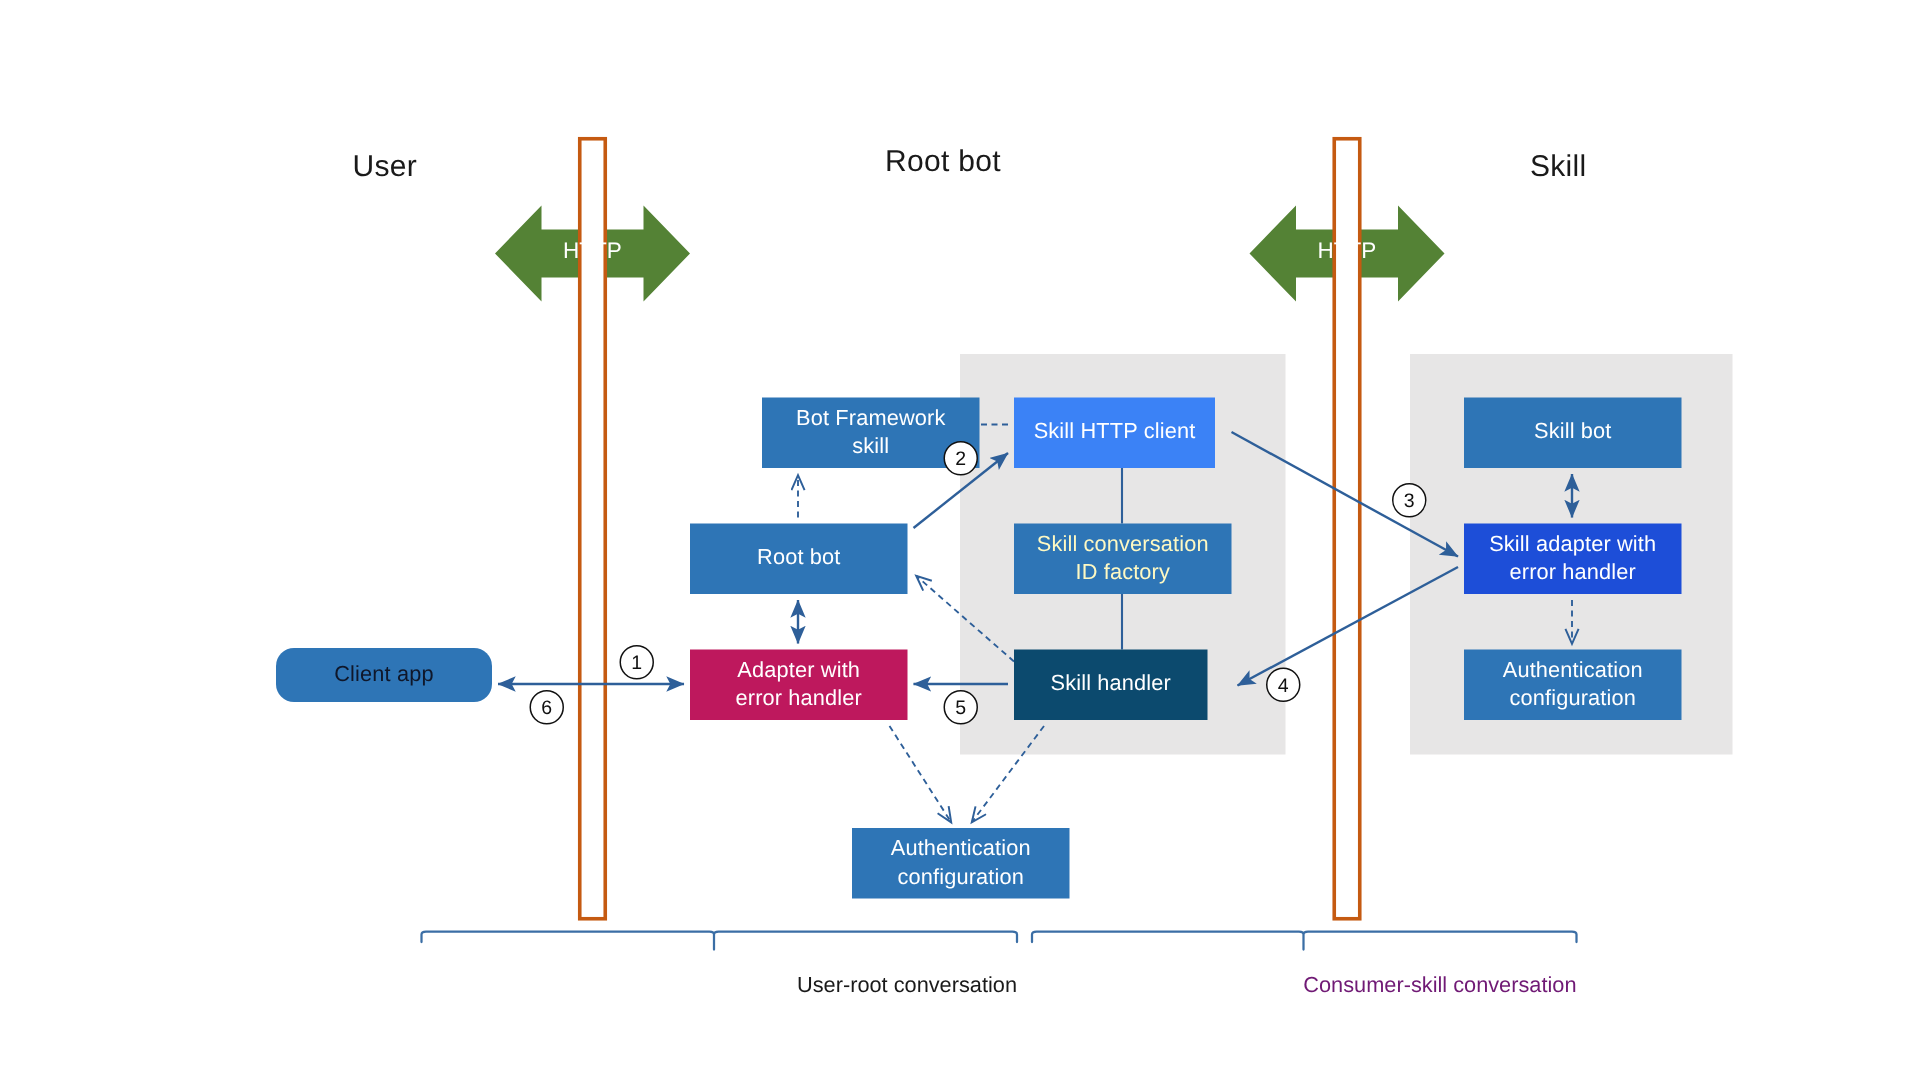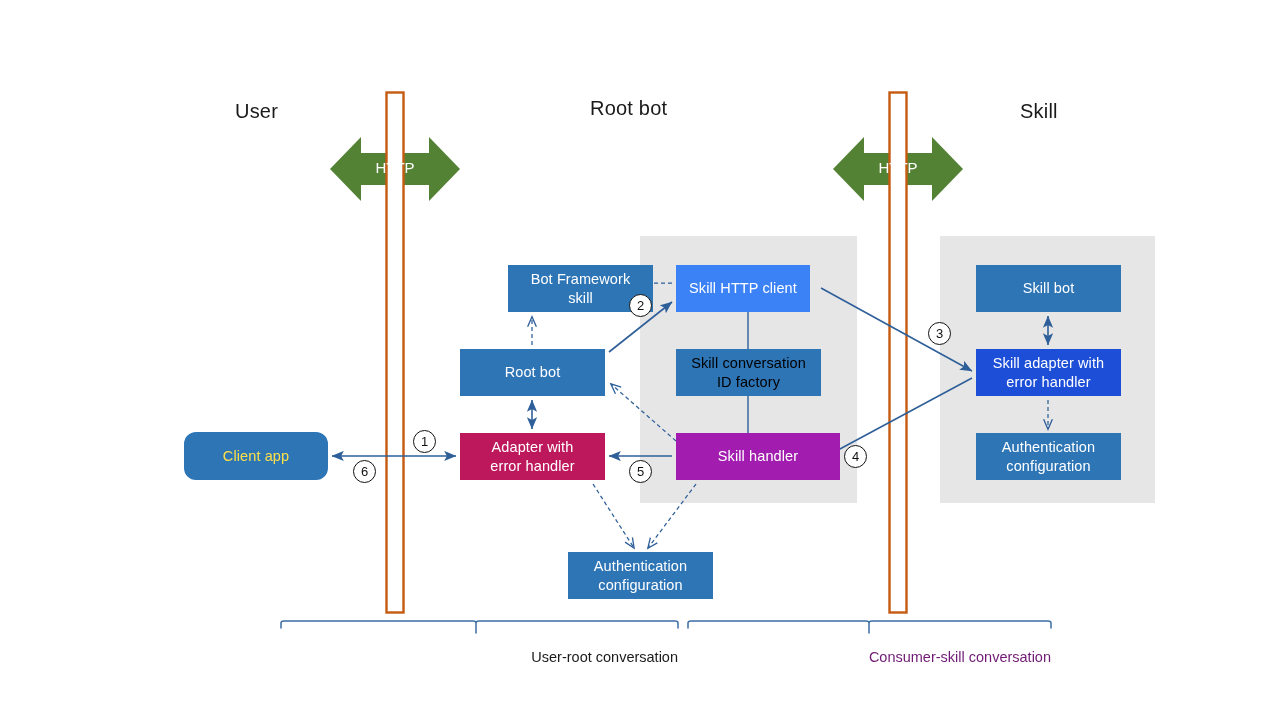--- a/index.html
+++ b/index.html
@@ -159,30 +159,30 @@
     </g>
   </svg>
 
   <div class="zone-label" id="zone-label-0" style="left: 235px; top: 100px; color: rgb(26, 26, 26);">User</div>
   <div class="zone-label" id="zone-label-1" style="left: 590px; top: 97px; color: rgb(26, 26, 26);">Root bot</div>
   <div class="zone-label" id="zone-label-2" style="left: 1020px; top: 100px; color: rgb(26, 26, 26);">Skill</div>
 
   <div class="http-label" id="http-label-0" style="left: 365px; top: 159px; width: 60px; text-align: center;">HTTP</div>
   <div class="http-label" id="http-label-1" style="left: 868px; top: 159px; width: 60px; text-align: center;">HTTP</div>
 
-  <div class="node rounded" id="node-0" style="left: 184px; top: 432px; width: 144px; height: 48px; background: rgb(46, 117, 182); color: #fde047;">Client app</div>
+  <div class="node rounded" id="node-0" style="left: 184px; top: 432px; width: 144px; height: 36px; background: rgb(46, 117, 182); color: #0f172a;">Client app</div>
   <div class="node" id="node-1" style="left: 460px; top: 265px; width: 145px; height: 47px; background: rgb(46, 117, 182); color: rgb(255, 255, 255); margin-left: 48px;">Bot Framework
 skill</div>
   <div class="node" id="node-2" style="left: 460px; top: 349px; width: 145px; height: 47px; background: rgb(46, 117, 182); color: rgb(255, 255, 255);">Root bot</div>
   <div class="node" id="node-3" style="left: 460px; top: 433px; width: 145px; height: 47px; background: #be185d; color: rgb(255, 255, 255);">Adapter with
 error handler</div>
   <div class="node" id="node-4" style="left: 676px; top: 265px; width: 134px; height: 47px; background: #3b82f6; color: rgb(255, 255, 255);">Skill HTTP client</div>
-  <div class="node" id="node-5" style="left: 676px; top: 349px; width: 145px; height: 47px; background: rgb(46, 117, 182); color: #000000;">Skill conversation
+  <div class="node" id="node-5" style="left: 676px; top: 349px; width: 145px; height: 47px; background: rgb(46, 117, 182); color: #fef9c3;">Skill conversation
 ID factory</div>
-  <div class="node" id="node-6" style="left: 676px; top: 433px; width: 164px; height: 47px; background: #a21caf; color: rgb(255, 255, 255);">Skill handler</div>
+  <div class="node" id="node-6" style="left: 676px; top: 433px; width: 129px; height: 47px; background: #0c4a6e; color: rgb(255, 255, 255);">Skill handler</div>
   <div class="node" id="node-7" style="left: 568px; top: 552px; width: 145px; height: 47px; background: rgb(46, 117, 182); color: rgb(255, 255, 255);">Authentication
 configuration</div>
   <div class="node" id="node-8" style="left: 976px; top: 265px; width: 145px; height: 47px; background: rgb(46, 117, 182); color: rgb(255, 255, 255);">Skill bot</div>
   <div class="node" id="node-9" style="left: 976px; top: 349px; width: 145px; height: 47px; background: #1d4ed8; color: rgb(255, 255, 255);">Skill adapter with
 error handler</div>
   <div class="node" id="node-10" style="left: 976px; top: 433px; width: 145px; height: 47px; background: rgb(46, 117, 182); color: rgb(255, 255, 255);">Authentication
 configuration</div>
 
   <div class="step" id="step-0" style="left: 413px; top: 430px;">1</div>
   <div class="step" id="step-1" style="left: 629px; top: 294px;">2</div>

